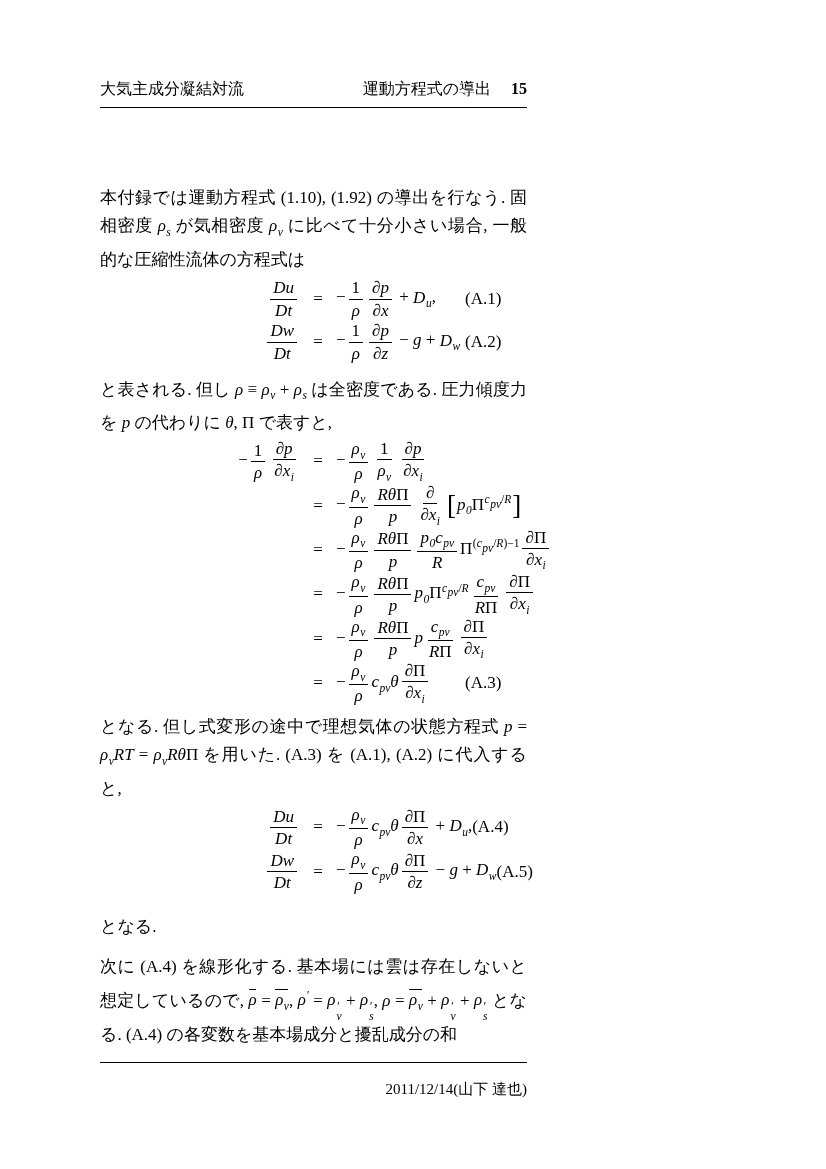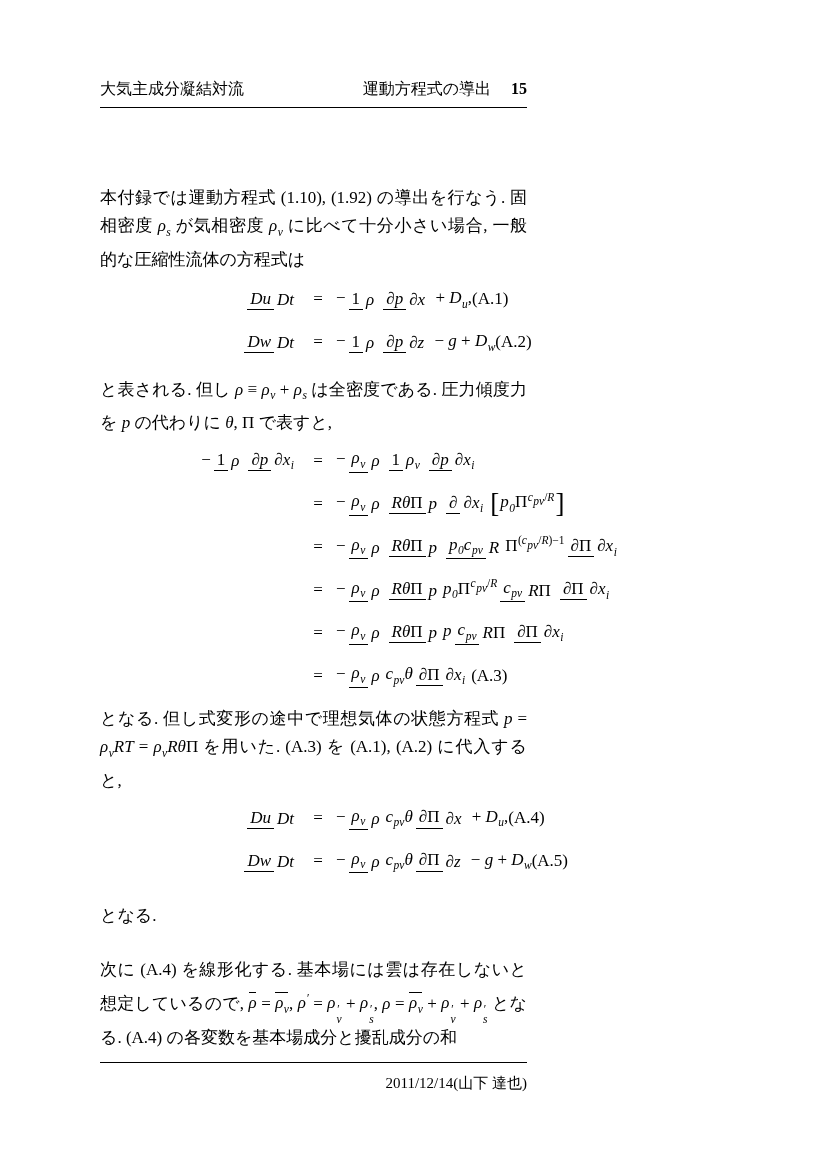--- a/index.html
+++ b/index.html
@@ -16,52 +16,52 @@
   
   .title{font-size:34px;font-weight:bold;line-height:46px;margin:104px 0 0 0;}
   .tgap{display:inline-block;width:36px;}
 
   
   .para{font-size:17px;line-height:28px;margin:0;text-align:justify;}
   .p1{margin-top:76px;}
   .p2{margin-top:12px;}
   .p3{margin-top:8px;}
   .p4{margin-top:19px;}
-  .p5{margin-top:26px;}
+  .p5{margin-top:12px;}
 
   
   .eqgroup{margin:4px 0 0 0;font-size:17px;}
   .g2{margin-top:2px;}
   .g3{margin-top:2px;}
   .eqrow{display:grid;grid-template-columns:200px 36px 1fr 62px;align-items:center;min-height:43px;}
   .eqlhs{text-align:right;white-space:nowrap;}
   .eqrel{text-align:center;}
   .eqrhs{text-align:left;white-space:nowrap;}
   .eqtag{padding-right:12px;white-space:nowrap;}
 
   
   .mi{font-style:italic;}
   .mr{font-style:normal;}
   .mtok{white-space:nowrap;}
-  .frac{display:inline-flex;flex-direction:row;align-items:center;vertical-align:middle;
+  .frac{display:inline-flex;flex-direction:column;align-items:center;vertical-align:middle;
     margin:0 3px;line-height:1.12;text-align:center;}
   .frac .num{display:inline-block;border-bottom:1.3px solid #000;padding:0 3px 1px 3px;}
   .frac .den{display:inline-block;padding:1px 3px 0 3px;}
   .msub{font-size:11.5px;font-style:italic;vertical-align:-4.5px;margin-left:0.5px;}
   .msup{font-size:11.5px;vertical-align:6.5px;margin-left:0.5px;}
   .mstk{display:inline-flex;flex-direction:column;align-items:flex-start;font-size:11.5px;
     line-height:10px;vertical-align:-5px;margin-left:1px;}
   .mstk .srow{min-height:10px;}
   .mbar{position:relative;display:inline-block;}
   .mbar::after{content:"";position:absolute;left:0;right:1px;top:3px;border-top:1.3px solid #000;}
   .mbig{font-size:27px;font-style:normal;vertical-align:middle;line-height:1;margin:0 1px;}
 
   
   .pfooter{position:absolute;left:100px;right:128px;top:1062px;border-top:1.6px solid #000;
-    padding-top:10px;text-align:right;font-size:15px;line-height:20px;}
+    padding-top:16px;text-align:right;font-size:15px;line-height:20px;}
 </style>
 </head>
 <body>
 
 <div class="page">
 
   <div class="running-header">
     <span>大気主成分凝結対流</span>
     <span class="hright">
       <span class="hsec">運動方程式の導出</span>

